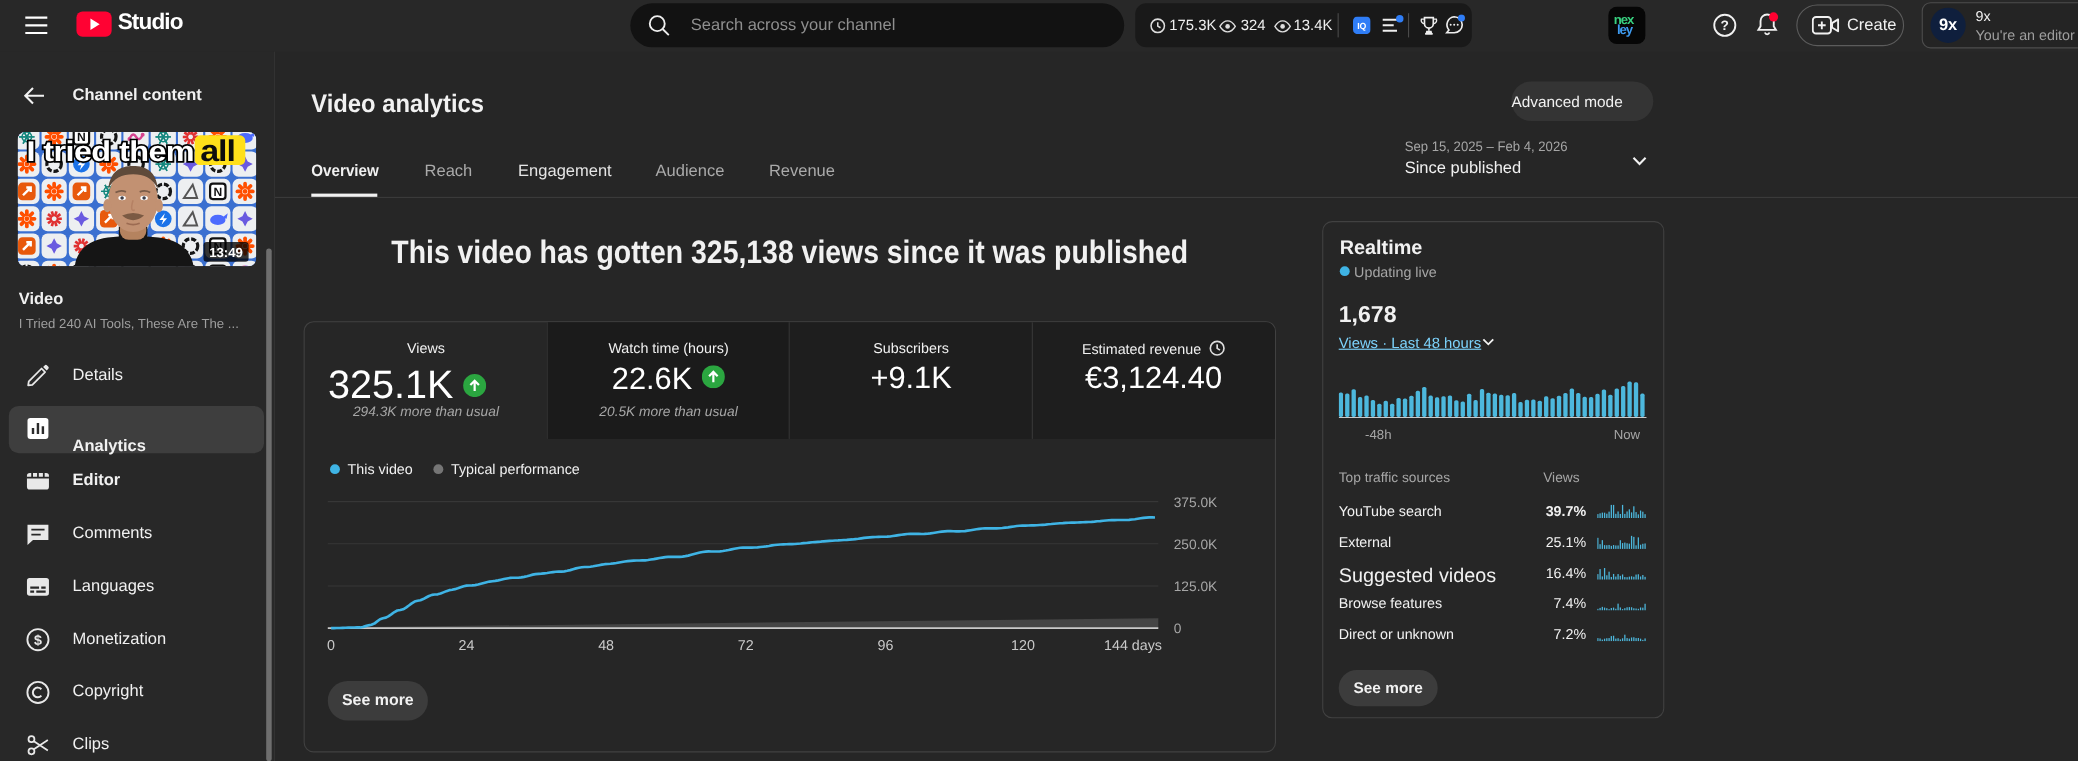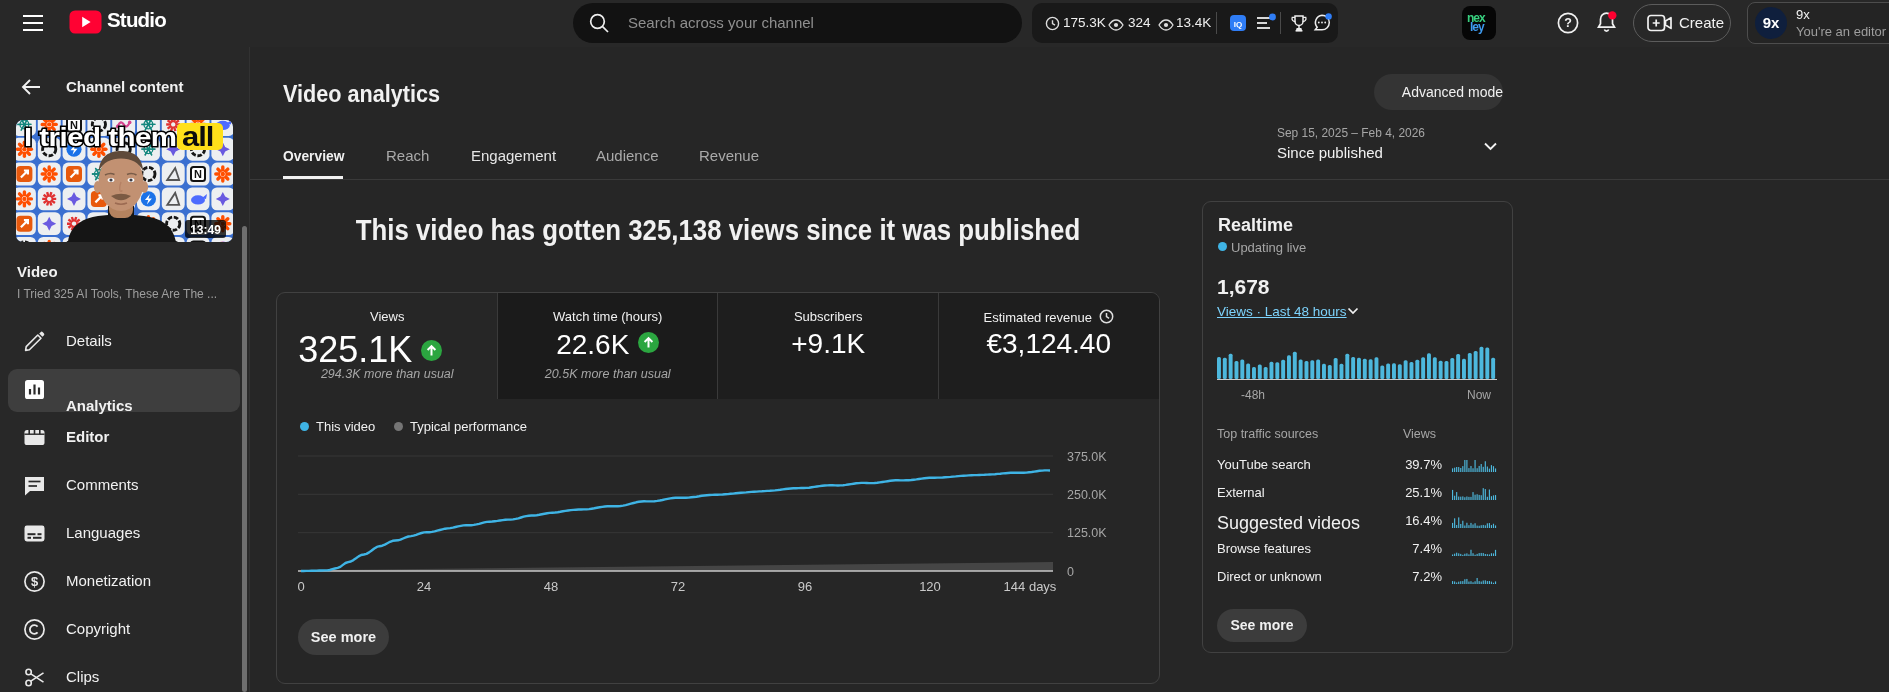--- a/index.html
+++ b/index.html
@@ -393,21 +393,21 @@
         <path d="M101 76 q10 -4.6 20 0 q-5 4.2 -10 4.2 q-5 0 -10 -4.2 Z" fill="#7b5a43"></path>
         <path d="M105 83 q6 2.4 12 0" stroke="#9c6b52" stroke-width="1.6" fill="none"></path>
       </g>
       <rect x="161" y="3" width="46" height="27" rx="5" fill="#ffe01a"></rect>
       <text x="8" y="30" font-family="Liberation Sans,sans-serif" font-size="29.5" font-weight="bold" fill="#fff" stroke="#000" stroke-width="3.4" paint-order="stroke" letter-spacing="-1" transform="scale(1,0.88)" textLength="152">I tried them</text>
       <text x="166" y="29.5" font-family="Liberation Sans,sans-serif" font-size="31" font-weight="bold" fill="#0d0d0d" letter-spacing="-1" transform="scale(1,0.88)">all</text>
       <rect x="169" y="100" width="41" height="18" rx="3" fill="rgba(0,0,0,0.78)"></rect>
       <text x="189.5" y="113.5" font-family="Liberation Sans,sans-serif" font-size="12" font-weight="bold" fill="#fff" text-anchor="middle">13:49</text>
     </svg></div>
 <div style="position:absolute;left:17px;top:263px;font-size:15px;font-weight:bold;color:#f1f1f1;">Video</div>
-<div style="position:absolute;left:17px;top:287px;font-size:12px;color:#9e9e9e;">I Tried 325 AI Tools, These Are The ...</div>
+<div style="position:absolute;left:17px;top:287px;font-size:12px;color:#9e9e9e;">I Tried 240 AI Tools, These Are The ...</div>
 <div style="position:absolute;left:23px;top:330px;"><svg width="23" height="23" viewBox="0 0 23 23">
       <path d="M3.2 16.6 L14.8 5 L18 8.2 L6.4 19.8 L2.6 20.4 Z" fill="none" stroke="#e8e8e8" stroke-width="1.6" stroke-linejoin="round"></path>
       <path d="M16.2 3.6 l1.4 -1.4 a1.5 1.5 0 0 1 2.2 0 l1 1 a1.5 1.5 0 0 1 0 2.2 L19.4 6.8 Z" fill="#e8e8e8"></path>
     </svg></div>
 <div style="position:absolute;left:66px;top:332px;font-size:15px;color:#f1f1f1;font-weight:normal;">Details</div>
 <div style="position:absolute;left:8px;top:369px;width:232px;height:43px;background:#3e3e3e;border-radius:9px;"></div>
 <div style="position:absolute;left:23px;top:378px;"><svg width="23" height="23" viewBox="0 0 23 23">
       <rect x="2" y="2" width="19" height="19" rx="2.6" fill="#fff"></rect>
       <g stroke="#2b2b2b" stroke-width="2.2">
         <line x1="7" y1="16.5" x2="7" y2="11"></line>
@@ -455,21 +455,21 @@
     </svg></div>
 <div style="position:absolute;left:66px;top:620px;font-size:15px;color:#f1f1f1;font-weight:normal;">Copyright</div>
 <div style="position:absolute;left:23px;top:666px;"><svg width="23" height="23" viewBox="0 0 23 23">
       <circle cx="5.6" cy="6" r="2.7" fill="none" stroke="#e8e8e8" stroke-width="1.6"></circle>
       <circle cx="5.6" cy="17" r="2.7" fill="none" stroke="#e8e8e8" stroke-width="1.6"></circle>
       <path d="M7.8 7.8 L20.5 16.2 M7.8 15.2 L20.5 6.8" stroke="#e8e8e8" stroke-width="1.6"></path>
     </svg></div>
 <div style="position:absolute;left:66px;top:668px;font-size:15px;color:#f1f1f1;font-weight:normal;">Clips</div>
 <div style="position:absolute;left:242px;top:226px;width:5px;height:466px;background:#6e6e6e;border-radius:3px;"></div>
 <div style="position:absolute;left:283px;top:81px;font-size:23px;font-weight:bold;color:#f1f1f1;transform:scaleX(0.94);transform-origin:left;">Video analytics</div>
-<div style="position:absolute;left:1374px;top:74px;width:129px;height:36px;background:#343434;border-radius:18px;text-align:right;line-height:36px;font-size:14px;font-weight:500;color:#f1f1f1;">Advanced mode</div>
+<div style="position:absolute;left:1374px;top:74px;width:129px;height:36px;background:#343434;border-radius:18px;text-align:left;line-height:36px;font-size:14px;font-weight:500;color:#f1f1f1;">Advanced mode</div>
 <div style="position:absolute;left:1277px;top:126px;font-size:12.5px;color:#a6a6a6;transform:scaleX(0.955);transform-origin:left;">Sep 15, 2025 – Feb 4, 2026</div>
 <div style="position:absolute;left:1277px;top:144px;font-size:15px;color:#f1f1f1;">Since published</div>
 <div style="position:absolute;left:1482px;top:138px;"><svg width="17" height="17" viewBox="0 0 17 17">
       <path d="M3 5.5 l5.5 5.5 l5.5 -5.5" fill="none" stroke="#f1f1f1" stroke-width="1.9"></path>
     </svg></div>
 <div style="position:absolute;left:283px;top:147px;font-size:15px;color:#f1f1f1;font-weight:bold;transform:scaleX(0.92);transform-origin:left;">Overview</div>
 <div style="position:absolute;left:386px;top:147px;font-size:15px;color:#aaaaaa;font-weight:normal;">Reach</div>
 <div style="position:absolute;left:471px;top:147px;font-size:15px;color:#e5e5e5;font-weight:normal;">Engagement</div>
 <div style="position:absolute;left:596px;top:147px;font-size:15px;color:#aaaaaa;font-weight:normal;">Audience</div>
 <div style="position:absolute;left:699px;top:147px;font-size:15px;color:#aaaaaa;font-weight:normal;">Revenue</div>
@@ -582,21 +582,21 @@
       <rect x="262.50" y="0.81" width="3.93" height="32.19" rx="1.5" fill="#4db8dd"></rect>
       <rect x="268.33" y="1.61" width="3.93" height="31.39" rx="1.5" fill="#4db8dd"></rect>
       <rect x="274.17" y="11.73" width="3.93" height="21.27" rx="1.5" fill="#4db8dd"></rect>
       <line x1="0" y1="33.5" x2="280" y2="33.5" stroke="#c9c9c9" stroke-width="1"></line>
     </svg></div>
 <div style="position:absolute;left:1217px;top:388px;font-size:12px;color:#a6a6a6;margin-left:24px;">-48h</div>
 <div style="position:absolute;left:1467px;top:388px;font-size:12px;color:#a6a6a6;">Now</div>
 <div style="position:absolute;left:1217px;top:427px;font-size:12.5px;color:#a6a6a6;">Top traffic sources</div>
 <div style="position:absolute;left:1380px;top:427px;width:56px;text-align:right;font-size:12.5px;color:#a6a6a6;">Views</div>
 <div style="position:absolute;left:1217px;top:457px;font-size:13px;color:#f1f1f1;">YouTube search</div>
-<div style="position:absolute;left:1386px;top:457px;width:56px;text-align:right;font-size:13px;color:#f1f1f1;">39.7%</div>
+<div style="position:absolute;left:1386px;top:457px;width:56px;text-align:right;font-size:13px;color:#f1f1f1;font-weight:bold;">39.7%</div>
 <div style="position:absolute;left:1452px;top:458px;width:45px;height:13px;"><svg width="45" height="13" viewBox="0 0 45 13">
       <rect x="0.00" y="9.34" width="1.15" height="3.66" fill="#4db8dd"></rect>
       <rect x="2.05" y="8.67" width="1.15" height="4.33" fill="#4db8dd"></rect>
       <rect x="4.09" y="8.01" width="1.15" height="4.99" fill="#4db8dd"></rect>
       <rect x="6.14" y="8.05" width="1.15" height="4.95" fill="#4db8dd"></rect>
       <rect x="8.18" y="8.98" width="1.15" height="4.02" fill="#4db8dd"></rect>
       <rect x="10.23" y="7.13" width="1.15" height="5.87" fill="#4db8dd"></rect>
       <rect x="12.27" y="1.00" width="1.15" height="12.00" fill="#4db8dd"></rect>
       <rect x="14.32" y="1.00" width="1.15" height="12.00" fill="#4db8dd"></rect>
       <rect x="16.36" y="9.11" width="1.15" height="3.89" fill="#4db8dd"></rect>

